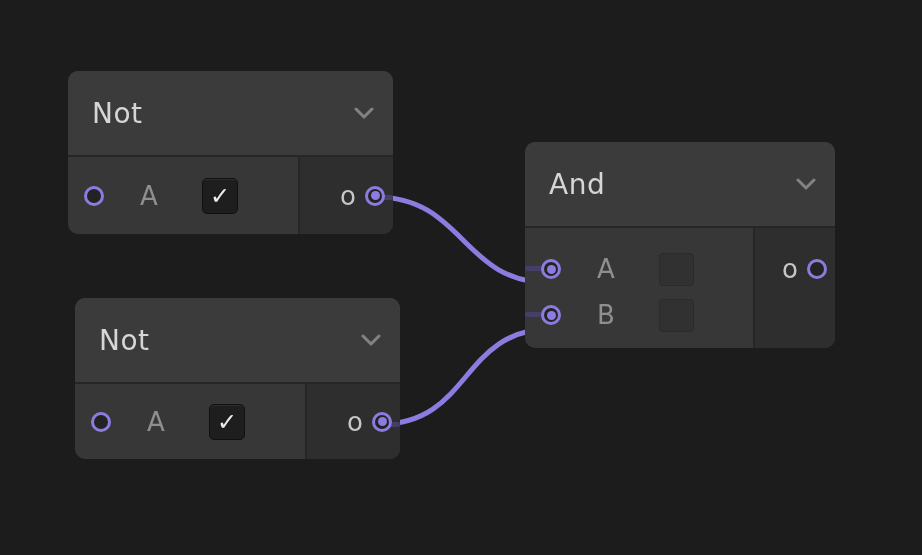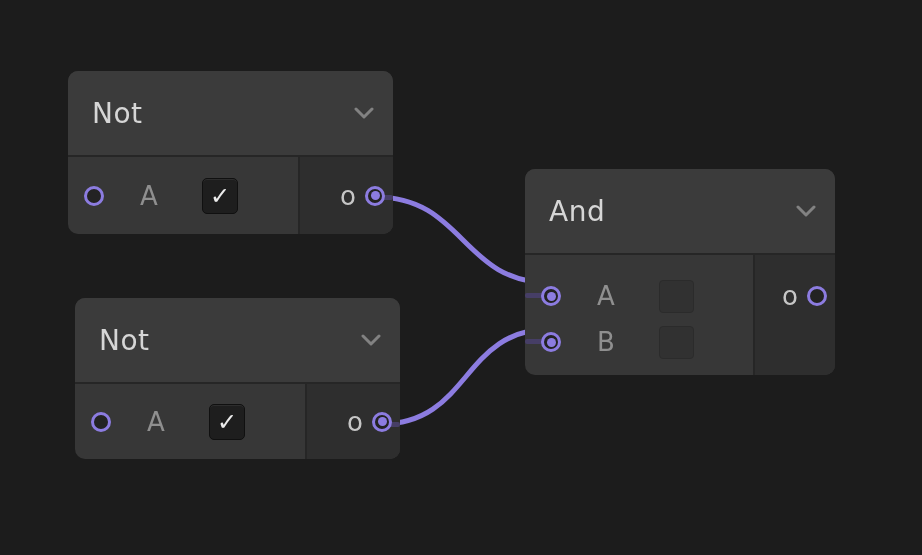--- a/index.html
+++ b/index.html
@@ -19,21 +19,21 @@
   .canvas{
     position:relative;width:922px;height:555px;background:var(--bg);
     font-family:"DejaVu Sans","Liberation Sans",sans-serif;overflow:hidden;
   }
   svg.wires{position:absolute;left:0;top:0;width:922px;height:555px;}
   .wire{stroke:var(--accent);stroke-width:5;fill:none;stroke-linecap:round;}
 
   .node{position:absolute;border-radius:10px;overflow:hidden;background:var(--node-body);}
   .node-not1{left:68px;top:71px;width:325px;height:163px;}
   .node-not2{left:75px;top:298px;width:325px;height:161px;}
-  .node-and{left:525px;top:169px;width:310px;height:206px;}
+  .node-and{left:525px;top:142px;width:310px;height:206px;}
 
   .node-header{
     height:84px;background:var(--node-header);border-bottom:2px solid var(--divider);
     display:flex;align-items:center;justify-content:space-between;padding:0 18px 0 24px;
   }
   .node-title{font-size:28px;color:var(--title);letter-spacing:0.5px;}
   .chevron{flex:none;opacity:0.75;}
 
   .node-body{display:flex;align-items:stretch;}
   .node-not1 .node-body{height:77px;}

